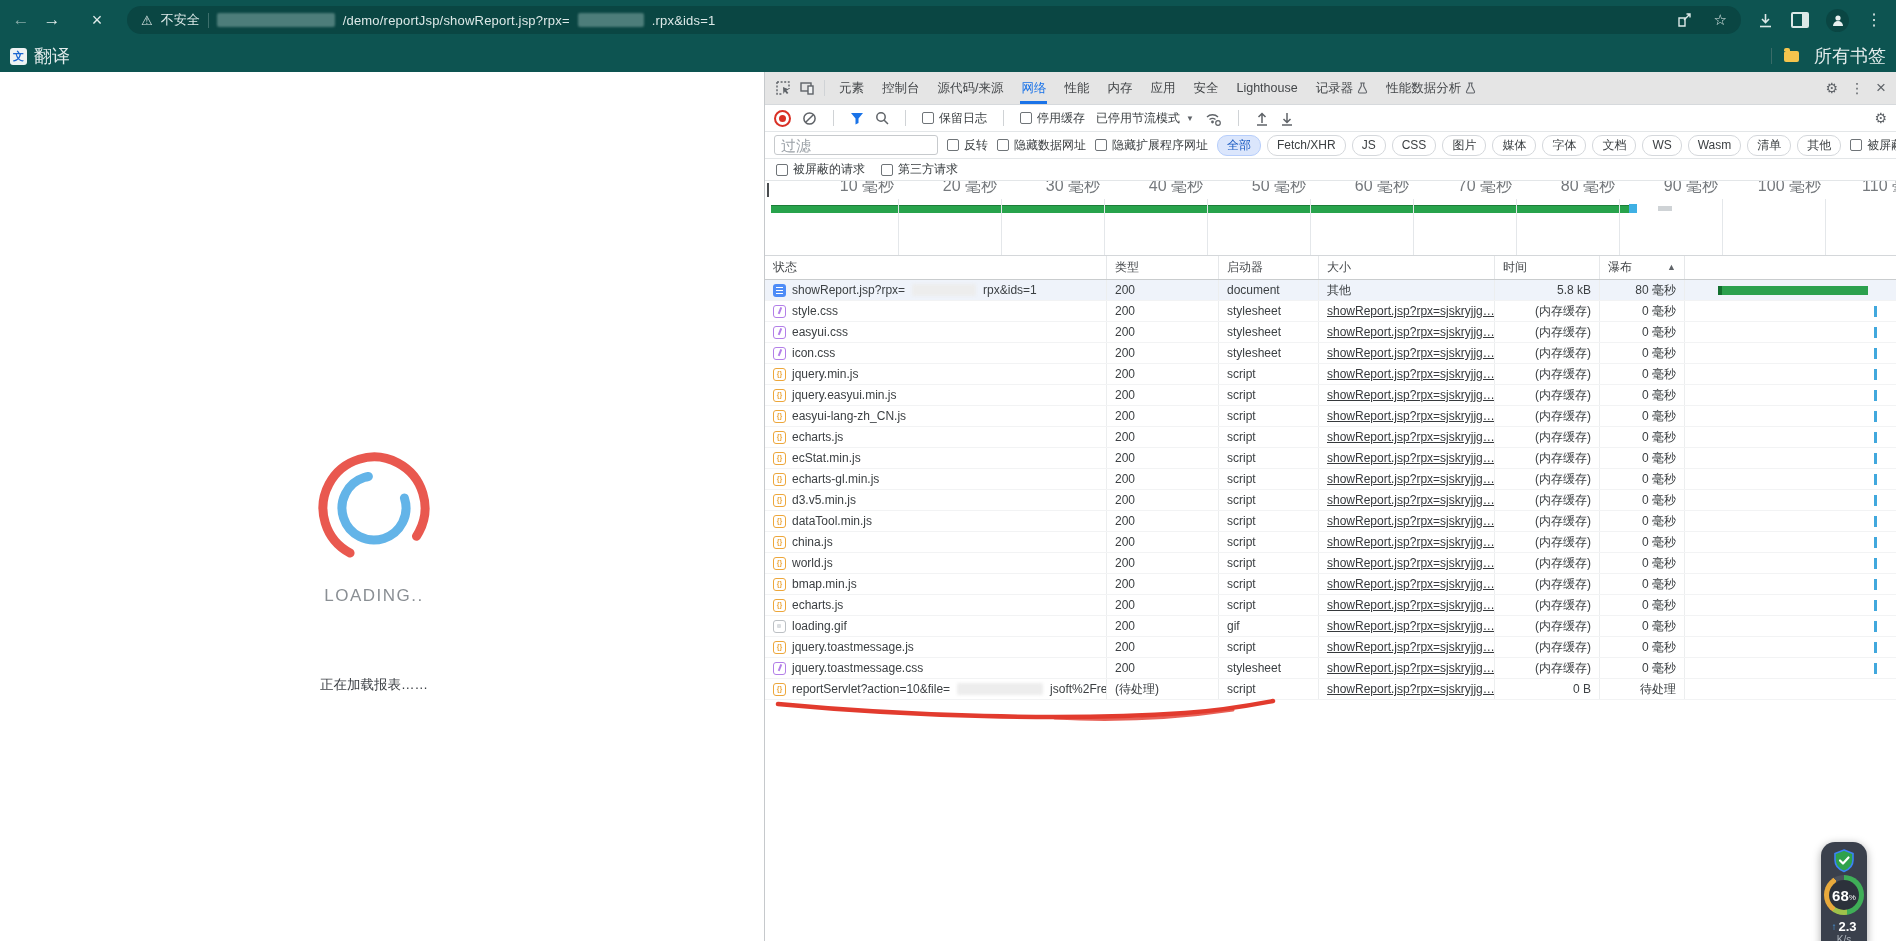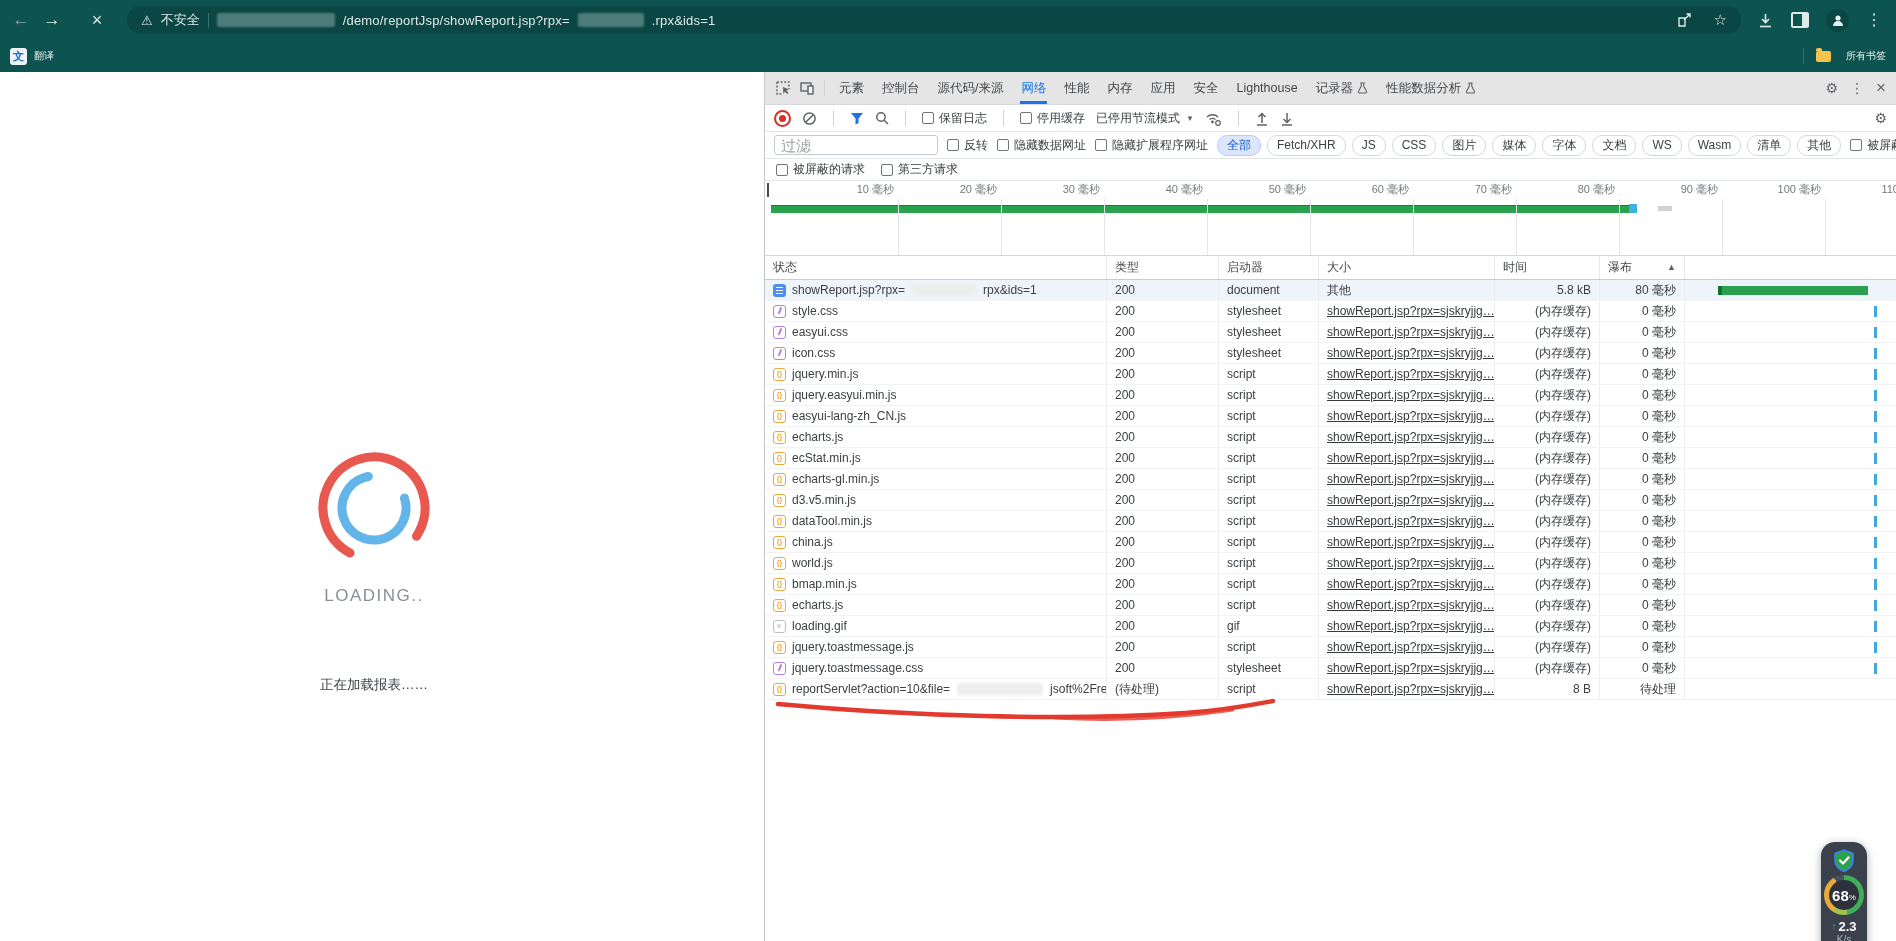--- a/index.html
+++ b/index.html
@@ -21,21 +21,21 @@
   .o-right{margin-left:auto;display:flex;align-items:center;gap:22px;}
   .star{font-size:15px;color:#dde9e8;}
   .right-icons{display:flex;align-items:center;gap:17px;margin-left:16px;margin-right:4px;}
   .sidepanel{width:14px;height:12px;border:2px solid #dde9e8;border-radius:2px;position:relative;}
   .sidepanel::after{content:"";position:absolute;right:0;top:0;bottom:0;width:5px;background:#dde9e8;}
   .avatar{width:23px;height:23px;border-radius:50%;background:#0a4643;display:flex;align-items:center;justify-content:center;}
   .kebab{color:#dde9e8;font-size:16px;line-height:1;}
   .bm-row{height:32px;display:flex;align-items:center;padding:0 10px;}
   .tr-ico{width:17px;height:17px;border-radius:3px;background:#eef3f3;color:#1a67d2;font-weight:bold;
           font-size:11px;display:flex;align-items:center;justify-content:center;}
-  .bm-label{margin-left:7px;color:#e3ecec;font-size:10px;}
+  .bm-label{margin-left:7px;color:#e3ecec;font-size:18px;}
   .bm-right{margin-left:auto;display:flex;align-items:center;}
   .bm-sep{width:1px;height:16px;background:#396b68;margin-right:12px;}
   .folder{width:15px;height:11px;background:#f4c44d;border-radius:2px;position:relative;margin-right:7px;}
   .folder::before{content:"";position:absolute;left:0;top:-3px;width:6px;height:3px;background:#f4c44d;border-radius:2px 2px 0 0;}
 
   
   .page-area{position:absolute;left:0;top:72px;width:764px;height:869px;background:#fff;}
   .spinner{position:absolute;left:314px;top:376px;}
   .loading-en{position:absolute;left:374px;top:514px;transform:translateX(-50%);
               color:#8a8f94;font-size:17px;letter-spacing:1.5px;}
@@ -72,21 +72,21 @@
                 font-family:"Liberation Sans",sans-serif;color:#3c4043;outline:none;}
   .filter-input::placeholder{color:#9aa0a6;}
   .pills{display:flex;align-items:center;gap:6px;}
   .pill{height:19px;line-height:19px;padding:0 9px;border:1px solid #d5d8dc;border-radius:10px;color:#3c4043;
         white-space:nowrap;background:#fff;}
   .pill.active{background:#dbe6fc;border-color:#b7cefb;color:#1859c0;}
 
   .dt-blocked{height:22px;display:flex;align-items:center;padding:0 11px;gap:16px;border-bottom:1px solid #e3e6e8;
               box-sizing:border-box;}
 
-  .dt-ruler{height:18px;position:relative;font-size:11px;color:#75797d;overflow:hidden;}
+  .dt-ruler{height:18px;position:relative;font-size:16px;color:#75797d;overflow:hidden;}
   .ruler-start{position:absolute;left:2px;top:2px;width:2px;height:14px;background:#4a4d50;}
   .tick-label{position:absolute;bottom:2px;transform:translateX(-100%);padding-right:4px;white-space:nowrap;}
   .dt-overview{height:57px;position:relative;border-bottom:1px solid #d4d7da;box-sizing:border-box;overflow:hidden;}
   .gridline{position:absolute;top:0;bottom:0;width:1px;background:#e4e7ea;}
   .ov-bar{position:absolute;left:6px;top:6px;width:858px;height:7px;background:#28a34c;border-top:1px solid #1c7d38;}
   .ov-cap{position:absolute;left:864px;top:5px;width:8px;height:9px;background:#3fb0e4;}
   .ov-dash{position:absolute;left:893px;top:7px;width:14px;height:5px;background:#cfd3d6;}
 
   .cols{display:grid;grid-template-columns:342px 112px 100px 176px 105px 85px 212px;}
   .dt-grid-header{height:24px;border-bottom:1px solid #c9ccce;align-items:center;font-size:12px;color:#46494c;box-sizing:border-box;}
@@ -663,21 +663,21 @@
         <div class="cols nrow">
           <div class="cell name-cell">
             <span class="fico script"></span>
             <span style="white-space: nowrap;">reportServlet?action=10&amp;file=</span>
             <span class="redact-w" style="width: 86px;"></span>
             <span>jsoft%2Frep…</span>
           </div>
           <div class="cell">(待处理)</div>
           <div class="cell">script</div>
           <div class="cell"><span class="link">showReport.jsp?rpx=sjskryjjg…</span></div>
-          <div class="cell num">8 B</div>
+          <div class="cell num">0 B</div>
           <div class="cell num">待处理</div>
           <div class="cell wf"></div>
         </div>
       </div>
 
     <svg class="annotation-svg" width="1132" height="869" viewBox="0 0 1132 869">
       <path d="M13 632 C 140 644 300 649 420 641 C 462 638 492 632 508 629" fill="none" stroke="#e23b2e" stroke-width="4.5" stroke-linecap="round"></path>
       <path d="M290 646 C 360 650 420 645 468 638" fill="none" stroke="#e23b2e" stroke-width="3" stroke-linecap="round" opacity="0.8"></path>
     </svg>
   </div>

